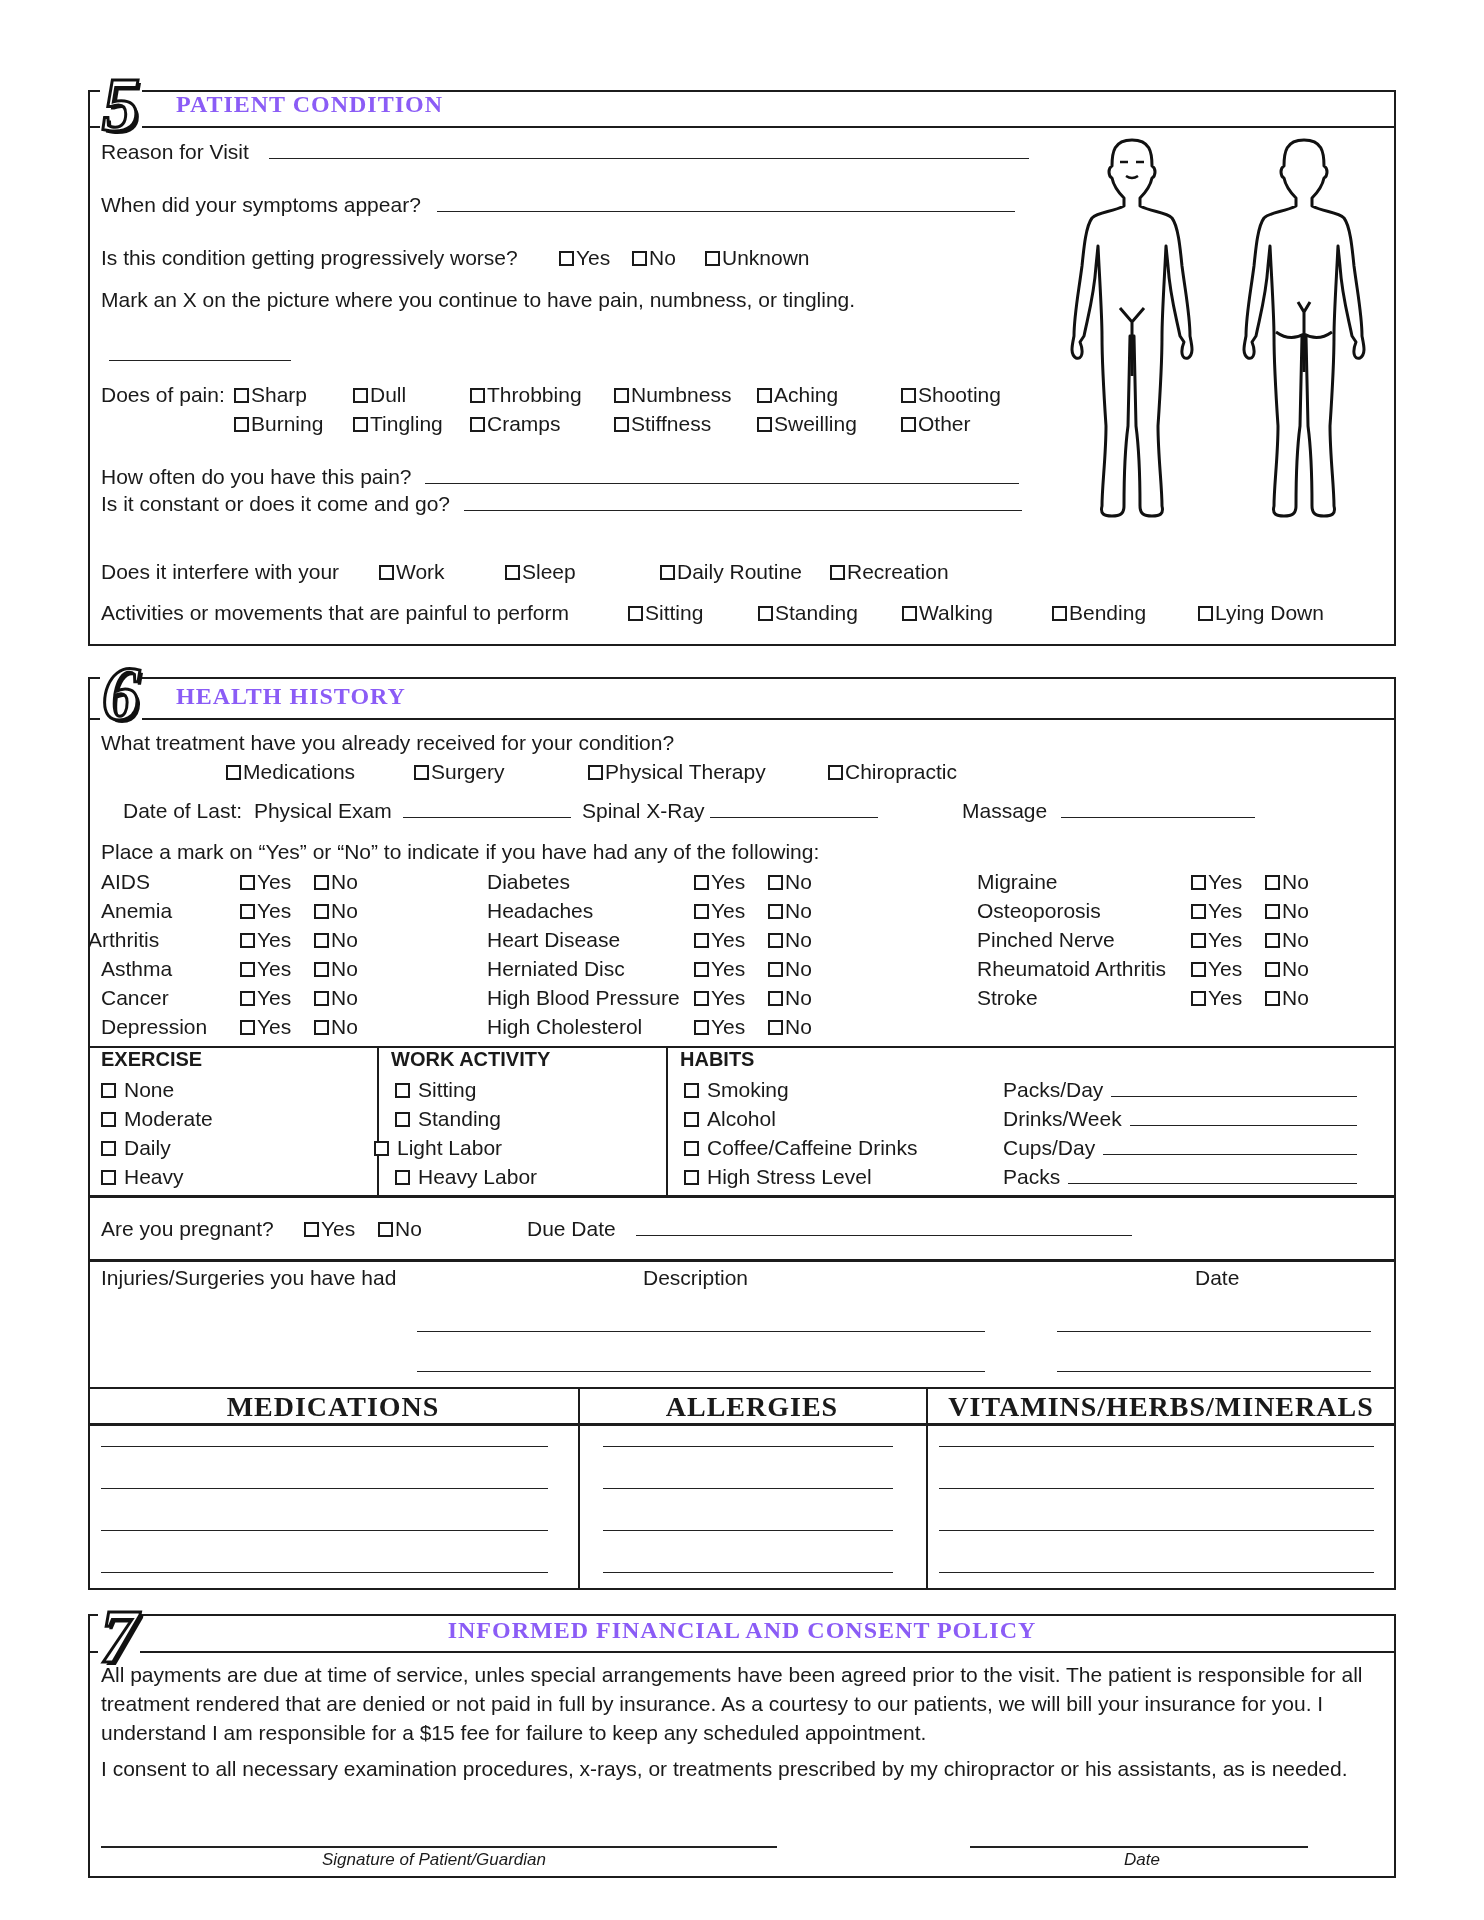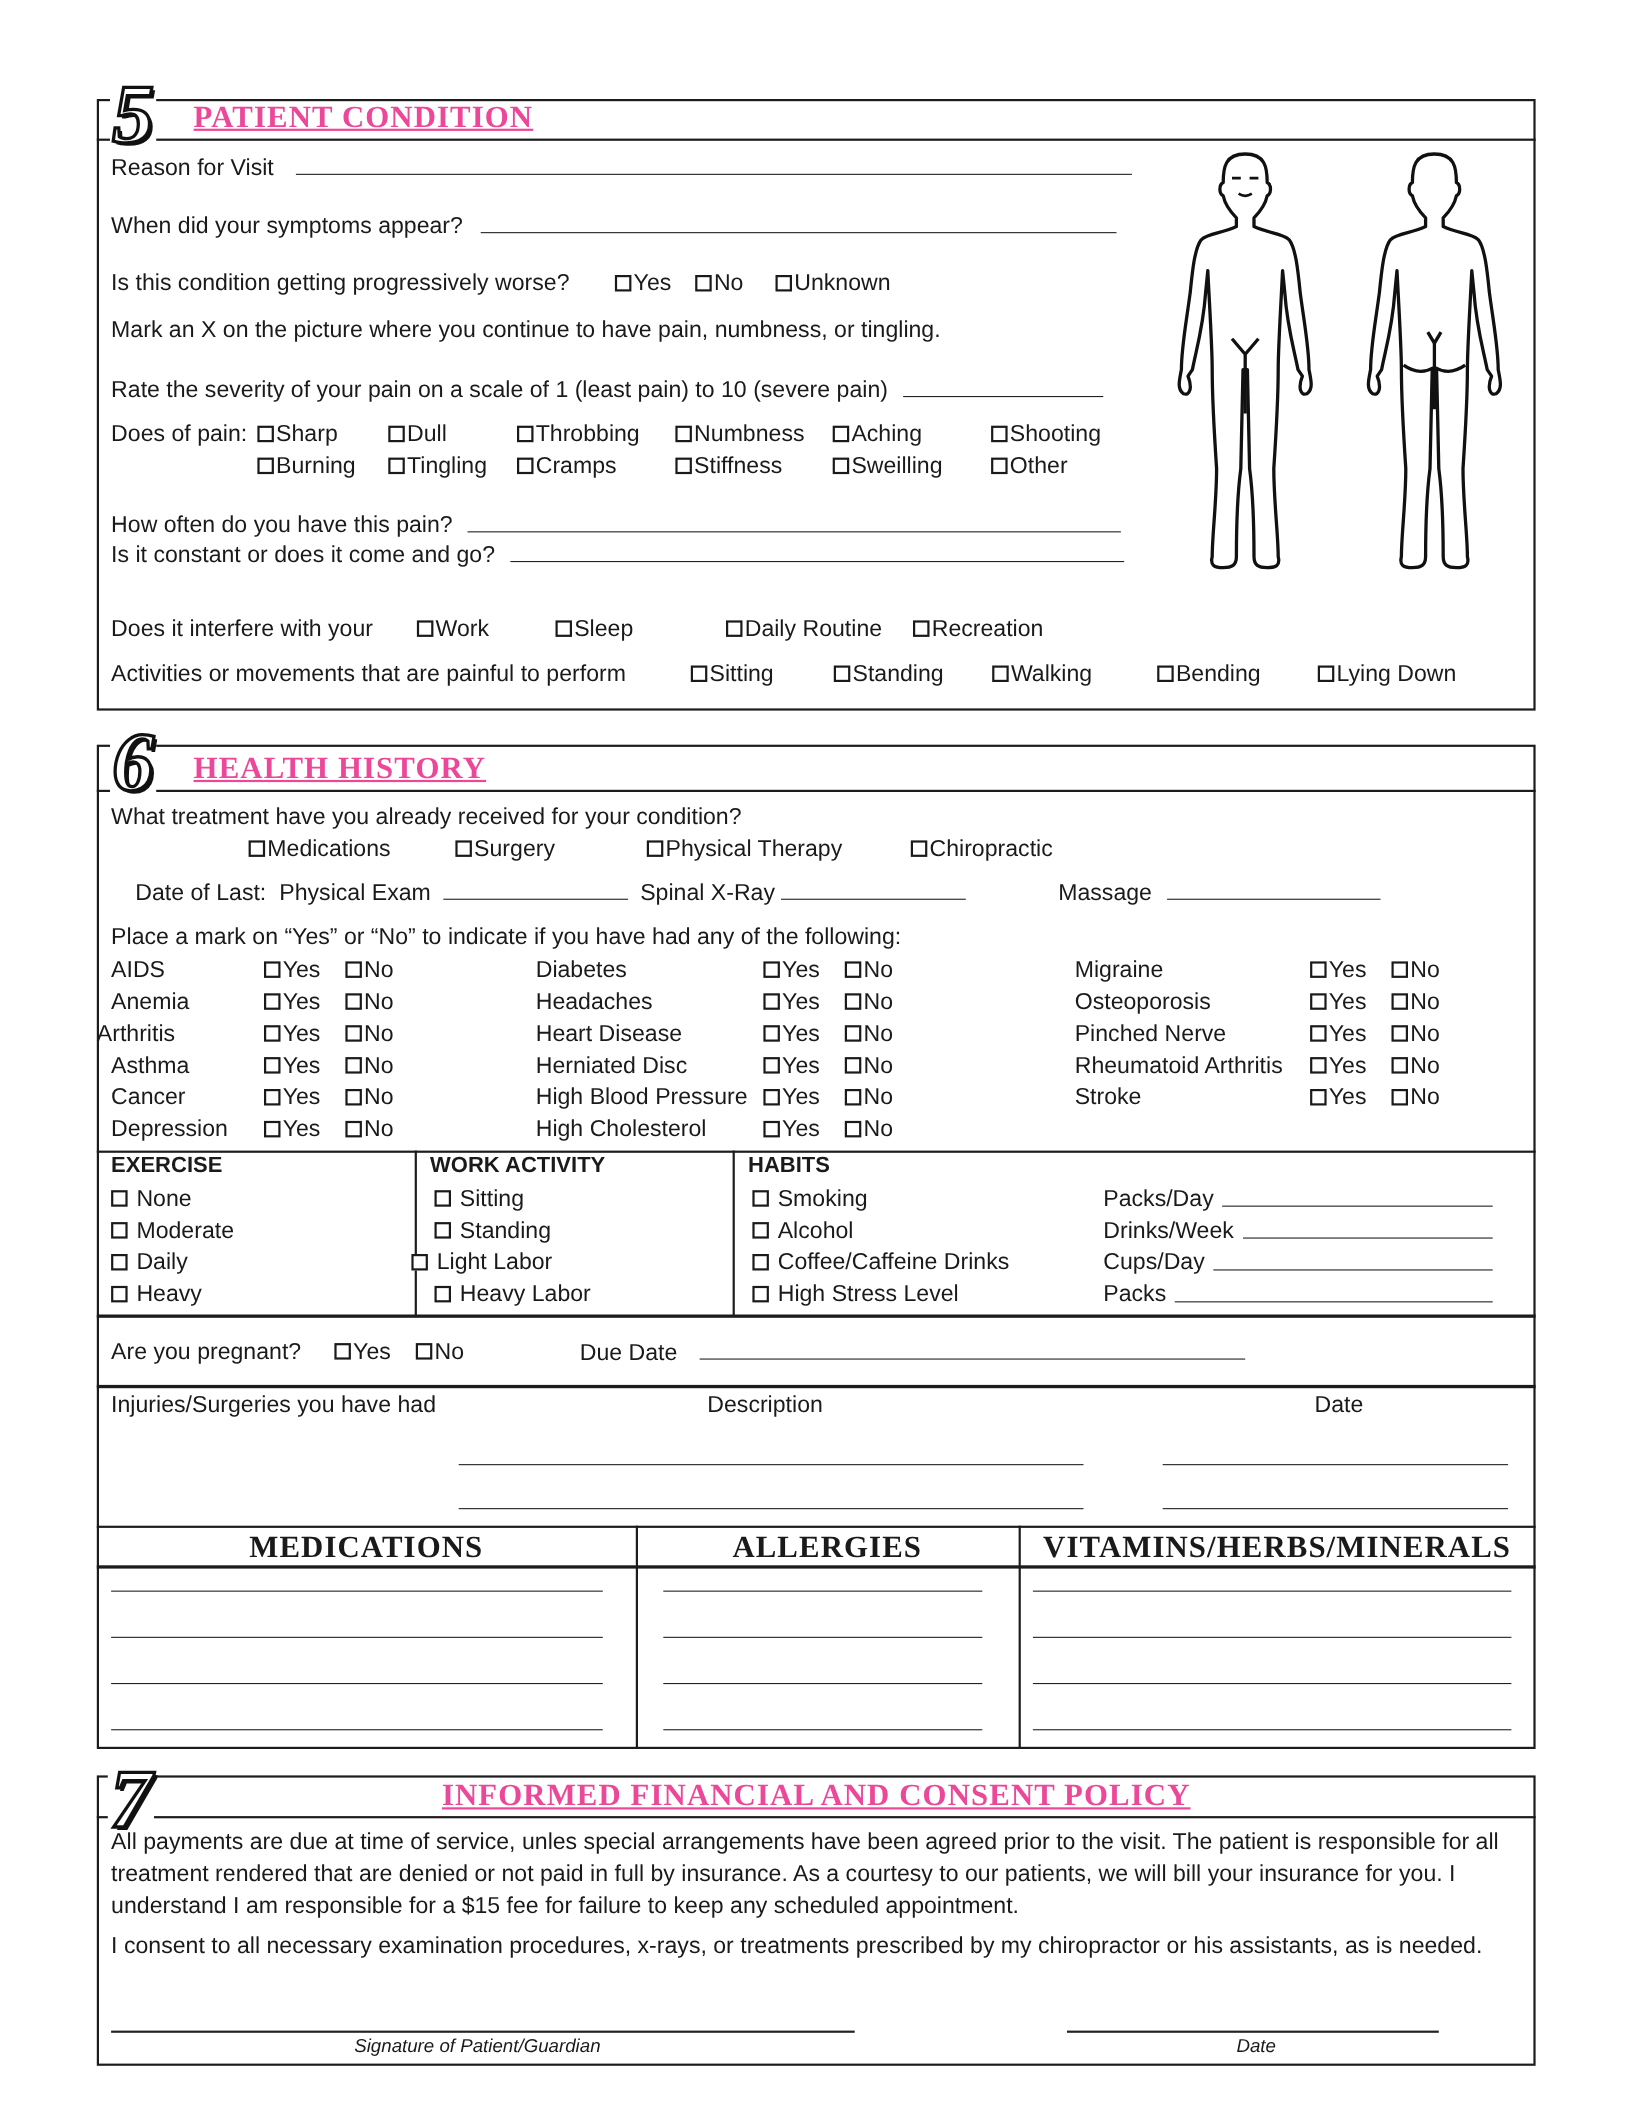--- a/index.html
+++ b/index.html
@@ -4,21 +4,21 @@
 <style>
   html,body{margin:0;padding:0;background:#fff;}
   body{width:1484px;height:1920px;position:relative;overflow:hidden;color:#1a1a1a;
        font-family:"Liberation Sans","DejaVu Sans",sans-serif;font-size:21px;}
   .abs{position:absolute;white-space:nowrap;}
   .box{position:absolute;border:2.5px solid #1c1c1c;box-sizing:border-box;}
   .hline{position:absolute;height:0;border-top:2.5px solid #1c1c1c;}
   .vline{position:absolute;width:0;border-left:2.5px solid #1c1c1c;}
   .thick{border-top-width:3.5px;}
   .sec-title{position:absolute;font-family:"Liberation Serif","DejaVu Serif",serif;font-weight:bold;
-             font-size:28px;letter-spacing:1px;white-space:nowrap;color:#ec4899;text-decoration:underline;}
+             font-size:24px;letter-spacing:1px;white-space:nowrap;color:#8b5cf6;}
   .sec-num{position:absolute;font-family:"Liberation Serif","DejaVu Serif",serif;font-weight:bold;
            font-style:italic;font-size:76px;line-height:1;color:#fff;
            -webkit-text-stroke:3px #111;text-shadow:3px 3px 0 #111;background:#fff;padding:0 2px;}
   .blank{display:inline-block;border-bottom:1.5px solid #222;vertical-align:baseline;height:18px;}
   .cb{display:inline-block;width:15px;height:15px;border:2px solid #1a1a1a;box-sizing:border-box;
       vertical-align:-1px;margin-right:2px;background:#fff;cursor:pointer;}
   .opt{position:absolute;white-space:nowrap;cursor:pointer;}
   .cond{position:absolute;white-space:nowrap;}
   .sub-h{position:absolute;font-weight:bold;font-size:20px;white-space:nowrap;}
   .col-h{position:absolute;font-family:"Liberation Serif","DejaVu Serif",serif;font-weight:bold;
@@ -47,21 +47,20 @@
 <div class="abs" style="left:101px;top:246px;">
   <span>Is this condition getting progressively worse?</span>
 </div>
 <span class="opt" style="left:559px;top:246px;"><span class="cb"></span><span>Yes</span></span>
 <span class="opt" style="left:632px;top:246px;"><span class="cb"></span><span>No</span></span>
 <span class="opt" style="left:705px;top:246px;"><span class="cb"></span><span>Unknown</span></span>
 
 <div class="abs" style="left:101px;top:288px;">Mark an X on the picture where you continue to have pain, numbness, or tingling.</div>
 
 <div class="abs" style="left:101px;top:342px;">
-  <span>Rate the severity of your pain on a scale of 1 (least pain) to 10 (severe pain)</span>
   <span class="blank" style="width:182px;margin-left:8px;"></span>
 </div>
 
 <div class="abs" style="left:101px;top:383px;">Does of pain:</div>
 <span class="opt" style="left:234px;top:383px;"><span class="cb"></span><span>Sharp</span></span>
 <span class="opt" style="left:353px;top:383px;"><span class="cb"></span><span>Dull</span></span>
 <span class="opt" style="left:470px;top:383px;"><span class="cb"></span><span>Throbbing</span></span>
 <span class="opt" style="left:614px;top:383px;"><span class="cb"></span><span>Numbness</span></span>
 <span class="opt" style="left:757px;top:383px;"><span class="cb"></span><span>Aching</span></span>
 <span class="opt" style="left:901px;top:383px;"><span class="cb"></span><span>Shooting</span></span>

